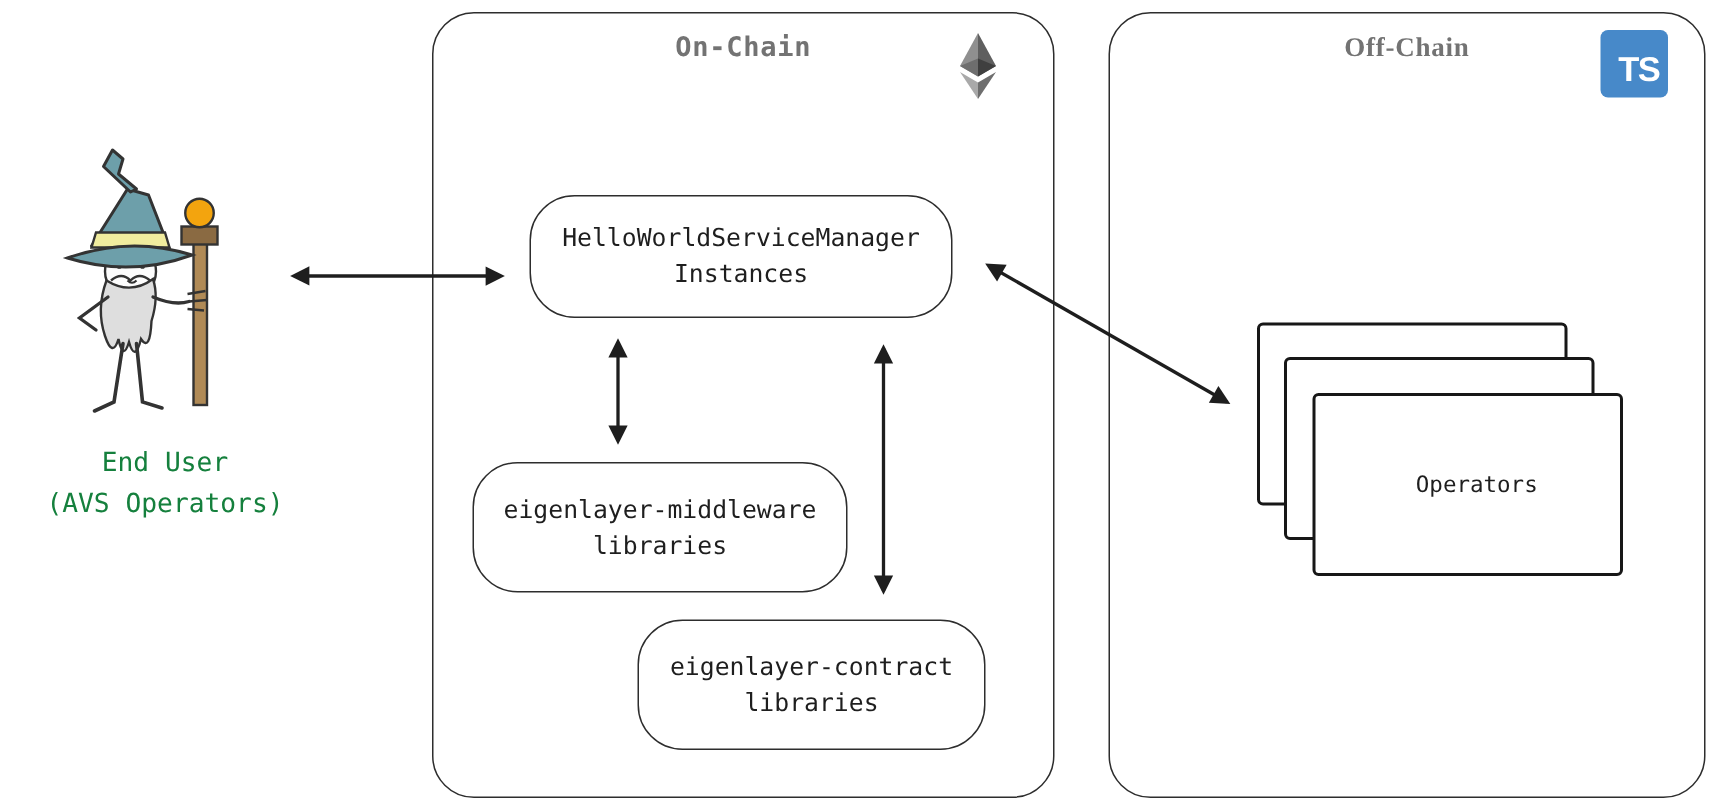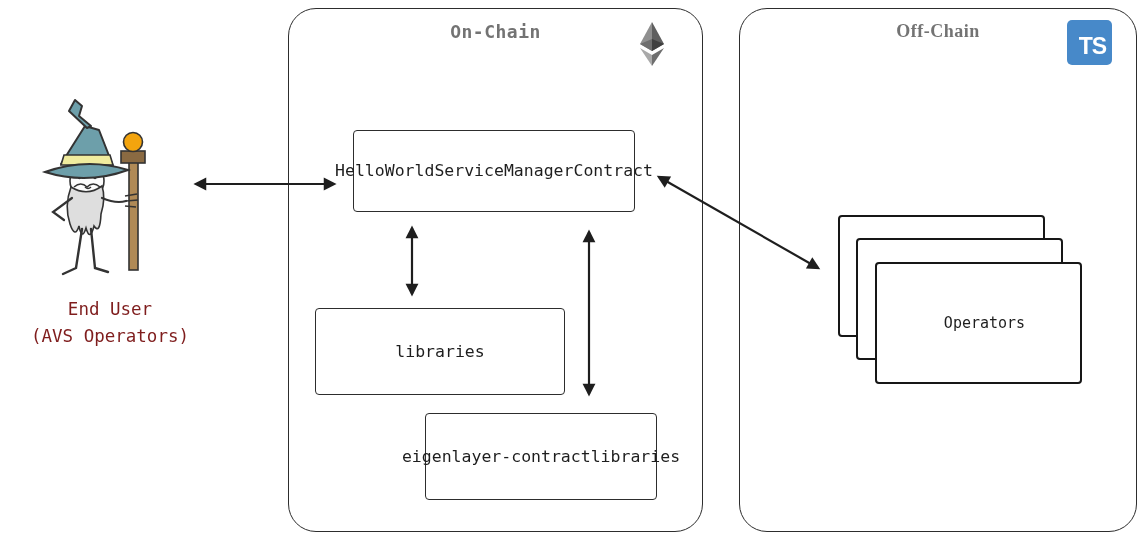--- a/index.html
+++ b/index.html
@@ -8,34 +8,34 @@
     font-family:"DejaVu Sans Mono","Liberation Mono",monospace;color:#1e1e1e;
   }
   .container{
     position:absolute;border:1.8px solid #2d2d2d;border-radius:28px;background:#ffffff;
   }
   .container-label{
     position:absolute;top:12px;left:0;width:100%;text-align:center;
     font-size:18px;font-weight:600;letter-spacing:.5px;color:#737373;
   }
   .node{
-    position:absolute;border:1.7px solid #2d2d2d;border-radius:4px;background:#ffffff;
-    display:flex;flex-direction:row;align-items:center;justify-content:center;
+    position:absolute;border:1.7px solid #2d2d2d;border-radius:30px;background:#ffffff;
+    display:flex;flex-direction:column;align-items:center;justify-content:center;
     text-align:center;line-height:1.45;
   }
   .node .ln{font-size:16.5px;font-weight:500;white-space:nowrap;}
   .card{
     position:absolute;width:191px;height:118px;border:2px solid #171717;border-radius:4px;
     background:#ffffff;display:flex;flex-direction:column;align-items:center;justify-content:center;
     text-align:center;line-height:1.5;padding-left:12px;
   }
   .card .ln{font-size:15px;font-weight:500;white-space:nowrap;}
   .end-user-label{
     position:absolute;left:10px;top:296px;width:200px;text-align:center;line-height:1.55;
-    font-size:17.5px;font-weight:500;color:#7f1d1d;
+    font-size:17.5px;font-weight:500;color:#15803d;
   }
   .ts-badge{
     position:absolute;left:1067px;top:20px;width:45px;height:45px;border-radius:5px;
     background:#4789c9;display:flex;align-items:center;justify-content:center;
   }
   .ts-badge span{
     color:#ffffff;font-family:"Liberation Sans","DejaVu Sans",sans-serif;
     font-weight:bold;font-size:23px;margin-top:7px;margin-left:6px;letter-spacing:-1px;
   }
   svg.overlay{position:absolute;left:0;top:0;pointer-events:none;}
@@ -62,24 +62,25 @@
     <polygon points="4,28 16,46 16,35" fill="#a9a9a9"></polygon>
     <polygon points="28,28 16,46 16,35" fill="#6e6e6e"></polygon>
   </svg>
 
   <div class="ts-badge">
     <span>TS</span>
   </div>
 
   <div class="node" style="left:353px;top:130px;width:280px;height:80px;">
     <span class="ln">HelloWorldServiceManager</span>
-    <span class="ln">Contract</span>
+    <span class="ln">Instances</span>
   </div>
 
   <div class="node" style="left:315px;top:308px;width:248px;height:85px;">
+    <span class="ln">eigenlayer-middleware</span>
     <span class="ln">libraries</span>
   </div>
 
   <div class="node" style="left:425px;top:413px;width:230px;height:85px;">
     <span class="ln">eigenlayer-contract</span>
     <span class="ln">libraries</span>
   </div>
 
   <div class="card" style="left:838px;top:215px;"></div>
   <div class="card" style="left:856px;top:238px;"></div>

